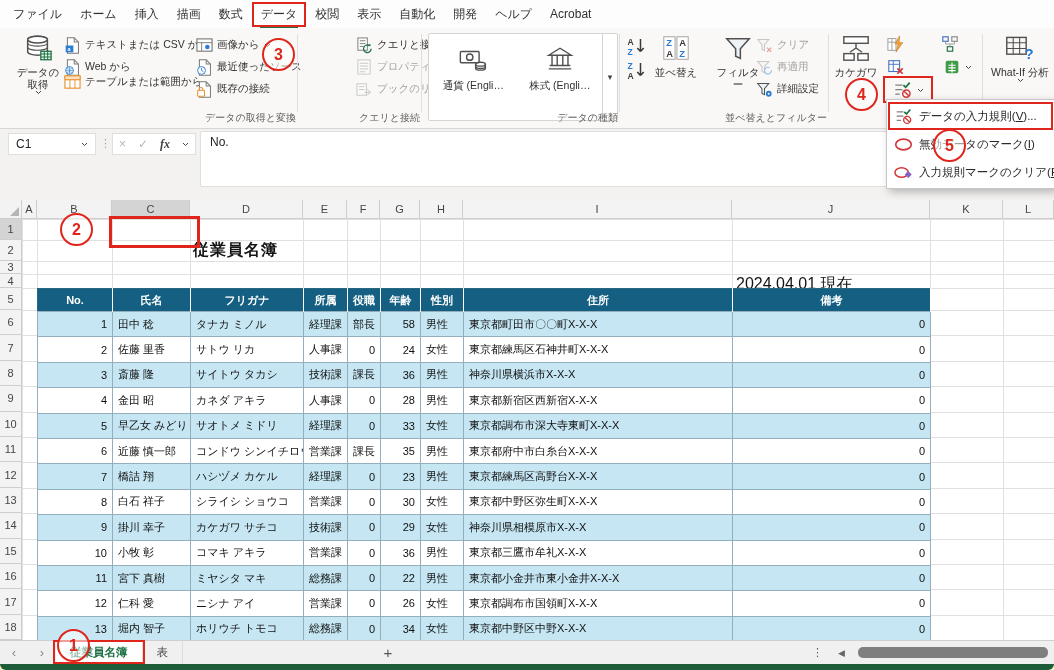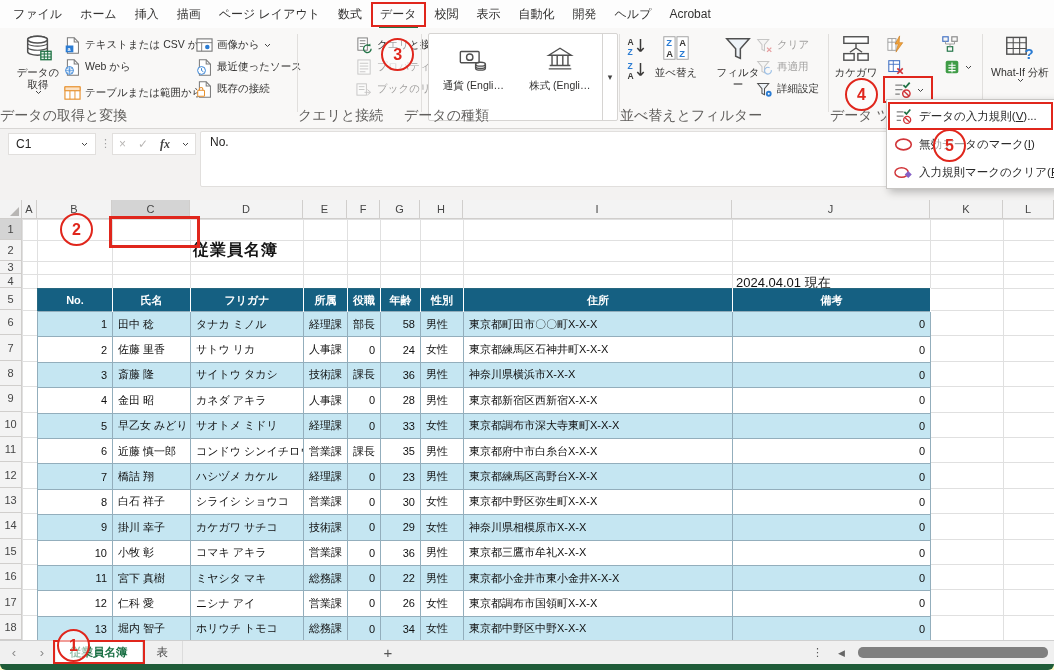--- a/index.html
+++ b/index.html
@@ -11,21 +11,21 @@
   .menu-item{position:relative;display:flex;align-items:center;font-size:12px;color:#323130;padding:0 3px;white-space:nowrap}
   .menu-item .underline{position:absolute;left:2px;right:2px;bottom:0;height:3px;background:#217346}
   .ann-box{position:absolute;border:2px solid #e0261c;pointer-events:none;z-index:75}
   .circle-ann{position:absolute;width:33px;height:33px;border:2px solid #e0261c;border-radius:50%;
               background:rgba(255,255,255,.55);display:flex;align-items:center;justify-content:center;
               font-size:16px;font-weight:bold;color:#e0261c;z-index:80;box-sizing:border-box;pointer-events:none}
   
   .ribbon{position:absolute;left:0;top:28px;width:100%;height:100px;background:#f9f8f7;
           border-bottom:1px solid #d8d6d4;z-index:10}
   .sep{position:absolute;top:6px;bottom:16px;width:1px;background:#e1dfdd}
-  .group-label{position:absolute;bottom:3px;font-size:14px;color:#605e5c;text-align:left;white-space:nowrap;overflow:hidden}
+  .group-label{position:absolute;bottom:3px;font-size:10px;color:#605e5c;text-align:right;white-space:nowrap;overflow:hidden}
   .bigbtn{position:absolute;display:flex;flex-direction:column;align-items:center;text-align:center;
           font-size:10.5px;line-height:12px;color:#323130}
   .bigbtn .ic{width:30px;height:30px;margin:3px 0 3px}
   .smallbtn{position:absolute;display:flex;align-items:center;gap:4px;font-size:10.5px;color:#323130;height:20px;white-space:nowrap}
   .smallbtn .ic{width:17px;height:17px;flex:none}
   .tinybtn{position:absolute;display:flex;align-items:center;justify-content:center}
   .disabled{opacity:.45}
   .chev-ic{width:7px;height:5px;display:inline-block}
   .ic svg,.chev-ic svg,.vic svg{width:100%;height:100%;display:block}
   .gallery{position:absolute;left:428px;top:5px;width:188px;height:86px;background:#fff;
@@ -47,21 +47,21 @@
   
   .grid{position:absolute;left:0;top:200px;width:1054px;height:440px;overflow:hidden;background:#fff;z-index:1}
   .hcell{position:absolute;background:#f3f3f3;border-right:1px solid #d0cecc;border-bottom:1px solid #d0cecc;
          display:flex;align-items:center;justify-content:center;font-size:11px;color:#454545;box-sizing:border-box}
   .hcell.sel{background:#d4d4d4}
   .corner{position:absolute;left:0;top:0;width:22px;height:19px;background:#f3f3f3;
           border-right:1px solid #d0cecc;border-bottom:1px solid #d0cecc;box-sizing:border-box}
   .corner:after{content:"";position:absolute;right:2px;bottom:2px;border-left:9px solid transparent;border-bottom:9px solid #b8b6b4}
   .gl{position:absolute;background:#e0e0e0}
   .sheet-title{position:absolute;left:193px;top:40px;font-size:16px;font-weight:bold;color:#141414;letter-spacing:1px;white-space:nowrap;z-index:3}
-  .date-label{position:absolute;left:736px;top:74px;font-size:13px;color:#141414;white-space:nowrap;z-index:3}
+  .date-label{position:absolute;left:736px;top:74px;font-size:16px;color:#141414;white-space:nowrap;z-index:3}
   .emp-table{position:absolute;left:37px;top:88px;border-collapse:collapse;table-layout:fixed;width:893px;
              font-size:11px;z-index:4;background:#fff;border:1px solid #27677f}
   .emp-table th{background:#156082;color:#fff;font-weight:bold;height:22px;text-align:center;
                 border-right:1px solid rgba(255,255,255,.35);padding:0 2px;overflow:hidden}
   .emp-table td{border:1px solid #93aebc;padding:0 5px;white-space:nowrap;overflow:hidden;color:#111}
   .emp-table tr.band td{background:#c5e6f2}
   .emp-table td.num{text-align:right}
   
   .vmenu{position:absolute;left:886px;top:99px;width:168px;background:#fff;border:1px solid #c8c6c4;
          box-shadow:3px 3px 8px rgba(0,0,0,.25);z-index:60;padding:2px 0}
@@ -92,23 +92,20 @@
       <span class="menu-item">
         <span>ホーム</span>
       </span>
       <span class="menu-item">
         <span>挿入</span>
       </span>
       <span class="menu-item">
         <span>描画</span>
       </span>
       <span class="menu-item">
-        <span>ページ レイアウト</span>
-      </span>
-      <span class="menu-item">
         <span>数式</span>
       </span>
       <span class="menu-item active">
         <span>データ</span>
         <span class="underline"></span>
         <span class="ann-box" style="inset: 2px -6px 1px;"></span>
         <span class="circle-ann" style="left: 50%; margin-left: -17px; top: 38px;">3</span>
       </span>
       <span class="menu-item">
         <span>校閲</span>
@@ -164,21 +161,21 @@
       <span class="ic">
           <svg viewBox="0 0 18 20">
             <path d="M3 1h8l5 5v13H3z" fill="#fff" stroke="#7a7a7a" stroke-width="1.2"></path>
             <path d="M11 1v5h5" fill="none" stroke="#7a7a7a" stroke-width="1.2"></path>
             <circle cx="5.5" cy="13.5" r="4.6" fill="#fff" stroke="#2b7cd3" stroke-width="1.1"></circle>
             <path d="M1 13.5h9M5.5 9v9M2.4 11c2 1.3 4.2 1.3 6.2 0M2.4 16c2-1.3 4.2-1.3 6.2 0" stroke="#2b7cd3" stroke-width=".7" fill="none"></path>
           </svg>
         </span>
       <span>Web から</span>
     </div>
-    <div class="smallbtn" style="left:64px;top:55px">
+    <div class="smallbtn" style="left:64px;top:44px">
       <span class="ic">
           <svg viewBox="0 0 18 18">
             <rect x="1" y="2" width="16" height="13" fill="#fff" stroke="#e8912d" stroke-width="1.2"></rect>
             <path d="M1 6h16M6.3 6v9M11.6 6v9" stroke="#e8912d"></path>
             <path d="M1 2h16v4H1z" fill="#fbe2c5" stroke="#e8912d"></path>
           </svg>
         </span>
       <span>テーブルまたは範囲から</span>
     </div>
     <div class="smallbtn" style="left:196px;top:7px">
@@ -272,21 +269,21 @@
             <svg viewBox="0 0 32 32" fill="none" stroke="#505050" stroke-width="1.5">
               <path d="M4 12L16 4.5 28 12z"></path>
               <path d="M7.5 12v11M13 12v11M19 12v11M24.5 12v11"></path>
               <path d="M5 23h22M4 26.5h24"></path>
             </svg>
           </span>
         <span>株式 (Engli…</span>
       </div>
       <div class="gallery-more">▾</div>
     </div>
-    <div class="group-label" style="left:404px;width:196px">データの種類</div>
+    <div class="group-label" style="left:422px;width:196px">データの種類</div>
     <div class="sep" style="left:619px"></div>
 
     <div class="tinybtn" style="left:626px;top:8px;width:20px;height:20px">
       <span class="ic" style="width:20px;height:20px">
           <svg viewBox="0 0 20 20">
             <text x="1.5" y="9" font-size="8.5" font-weight="bold" fill="#3b3a39">A</text>
             <text x="1.5" y="18.5" font-size="8.5" font-weight="bold" fill="#2b7cd3">Z</text>
             <path d="M14.5 3v12.5m0 0l-3.2-3.6m3.2 3.6l3.2-3.6" stroke="#3b3a39" stroke-width="1.5" fill="none"></path>
           </svg>
         </span>

